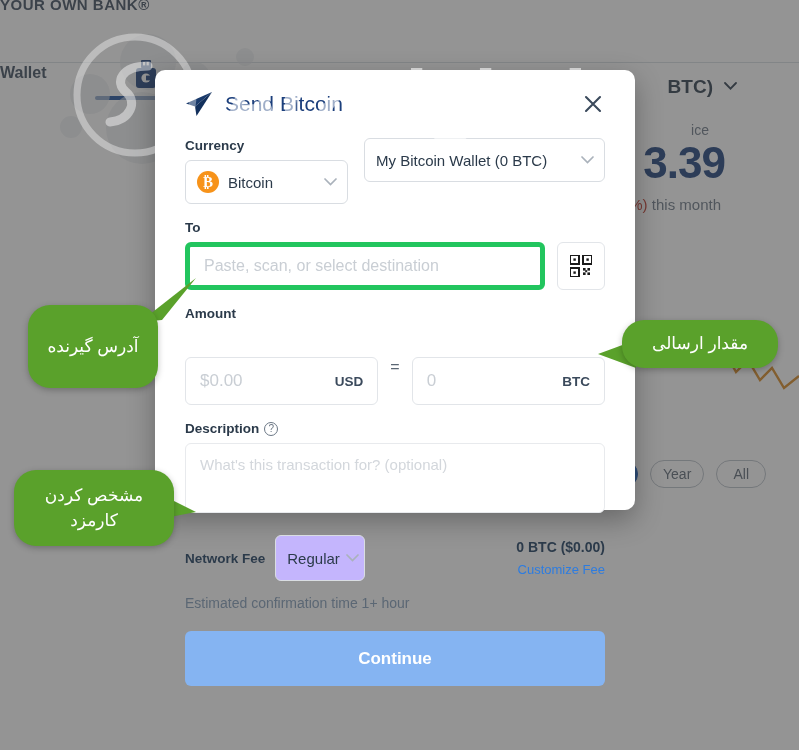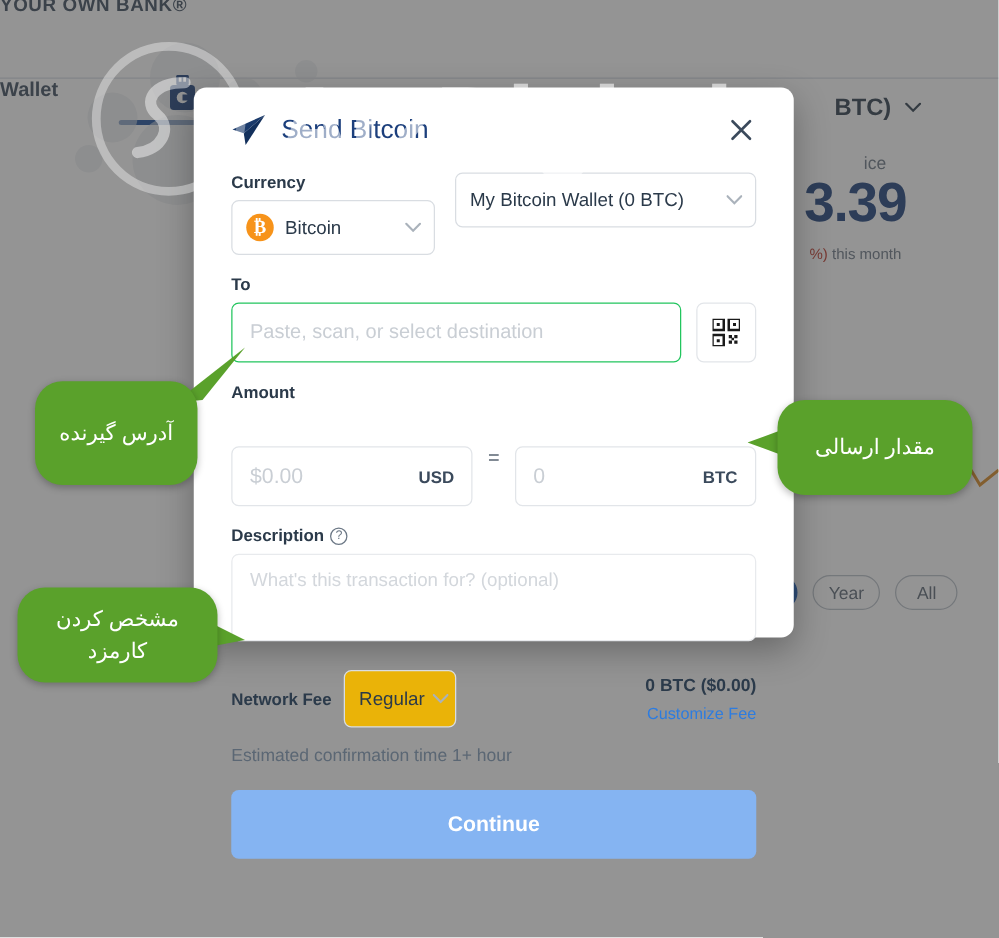--- a/index.html
+++ b/index.html
@@ -123,21 +123,21 @@
     font-weight: bold;
     color: #1b3f7a;
     white-space: nowrap;
     letter-spacing: -1px;
   }
 
   .bg-price-change {
     position: absolute;
     right: 78px;
     top: 196px;
-    font-size: 12px;
+    font-size: 15px;
     color: #6b7785;
     white-space: nowrap;
   }
   .bg-price-change .pct { color: #c0392b; }
 
   .bg-chart {
     position: absolute;
     left: 400px;
     top: 280px;
     width: 399px;
@@ -289,21 +289,21 @@
   .chev {
     width: 13px; height: 8px; flex: none; margin-left: 6px;
   }
 
   .block { margin-top: 16px; }
 
   .to-row { display: flex; gap: 12px; align-items: stretch; }
   .to-input {
     flex: 1;
     height: 48px;
-    border: 1px solid #22c55e;
+    border: 5px solid #22c55e;
     border-radius: 6px;
     padding: 0 14px;
     font-size: 16px;
     color: #2b3a4a;
     font-family: "Liberation Sans", sans-serif;
     background: #fff;
   }
   .to-input::placeholder { color: #c9ced4; }
   .qr-btn {
     width: 48px; height: 48px;
@@ -387,21 +387,21 @@
   }
   .fee-select {
     width: 90px;
     height: 46px;
     border: 1px solid #d9dde2;
     border-radius: 6px;
     display: flex;
     align-items: center;
     padding: 0 8px 0 11px;
     cursor: pointer;
-    background: #eab308;
+    background: #c4b5fd;
   }
   .fee-select .txt { font-size: 15px; color: #2b3a4a; flex: 1; }
   .fee-right {
     margin-left: auto;
     text-align: right;
   }
   .fee-amount {
     font-size: 14px;
     font-weight: bold;
     color: #2b3a4a;
@@ -453,21 +453,21 @@
     box-shadow: 0 2px 6px rgba(0,0,0,0.25);
     padding: 8px 16px;
   }
   .callout-tail {
     position: absolute;
     z-index: 39;
     width: 0; height: 0;
   }
 
   #callout-to      { left: 28px;  top: 305px; width: 130px; height: 83px; }
-  #callout-amount  { left: 622px; top: 320px; width: 156px; height: 76px; }
+  #callout-amount  { left: 622px; top: 320px; width: 156px; height: 48px; }
   #callout-fee     { left: 14px;  top: 470px; width: 160px; height: 76px; }
 </style>
 </head>
 <body>
 
 <div id="screen">
 
   <div id="bg-page">
 
     <div class="bg-tagline">YOUR OWN BANK®</div>

